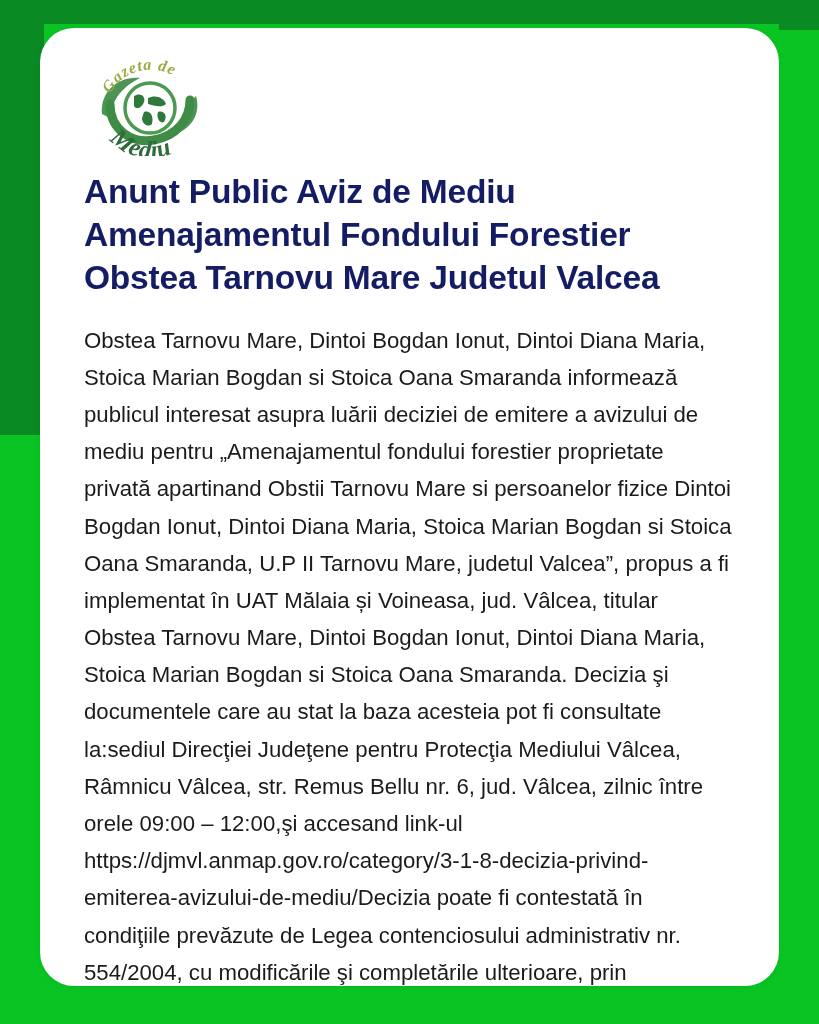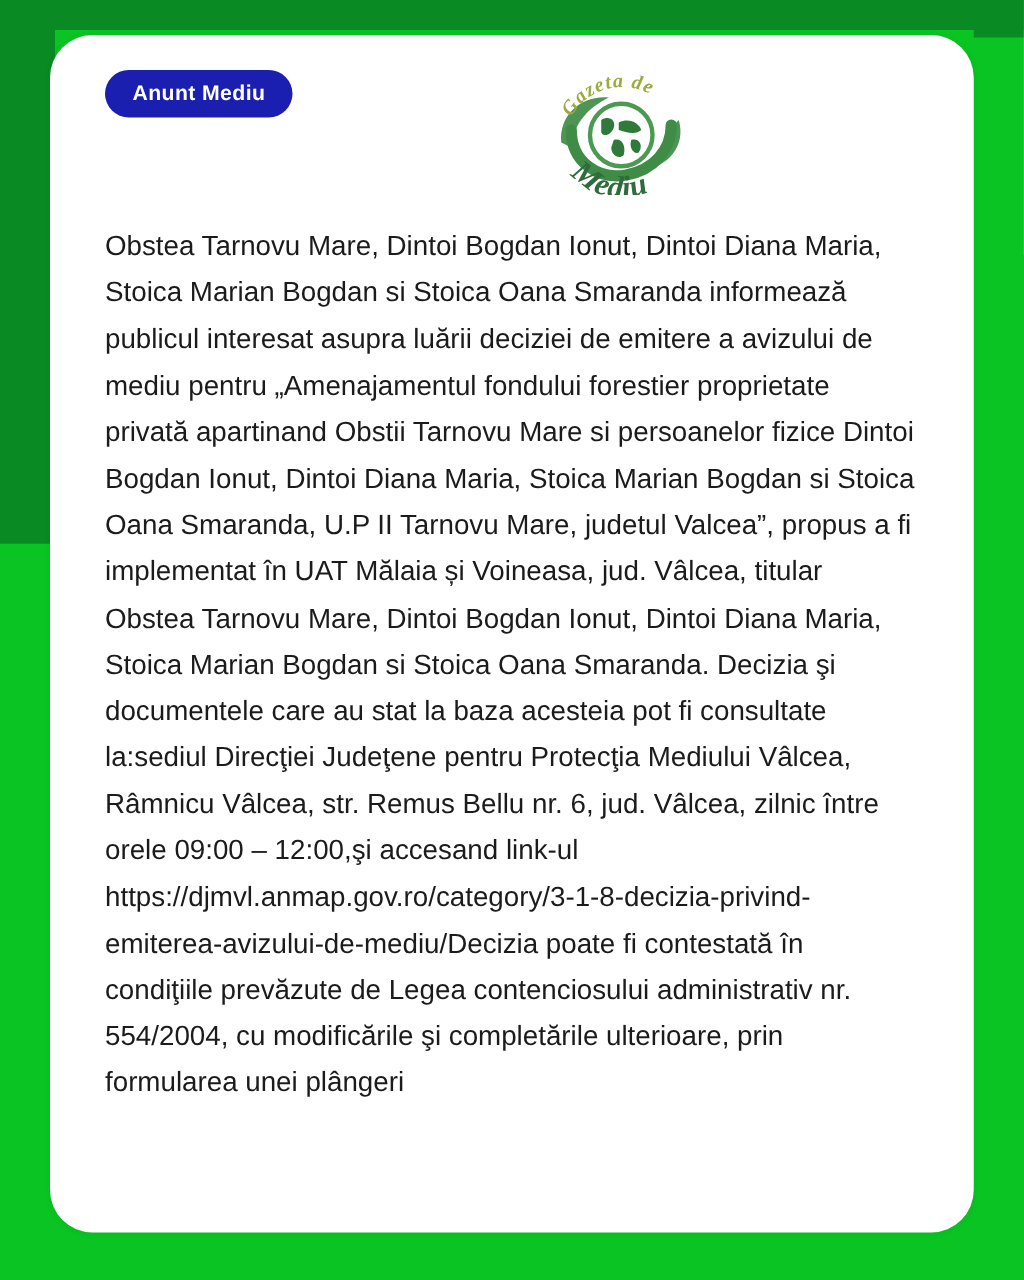--- a/index.html
+++ b/index.html
@@ -126,21 +126,20 @@
 <div id="bg-base"></div>
 <div id="bg-dark-block"></div>
 <div id="bg-dark-left"></div>
 <div id="bg-dark-right"></div>
 
 <div id="card">
   <div id="card-inner">
 
     <div id="header-row">
 
-      <div id="badge">Anunt Mediu</div>
 
       <div id="logo-wrap">
         <svg id="logo-svg" viewBox="0 0 132 104" xmlns="http://www.w3.org/2000/svg" aria-hidden="true">
           <defs>
             <path id="arcTop" d="M 24 48 A 44 40 0 0 1 108 44"></path>
             <path id="arcBot" d="M 18 66 A 48 42 0 0 0 114 62"></path>
           </defs>
 
           <path d="M18 62 C 16 40, 34 24, 56 26 C 40 34, 28 46, 26 66 Z" fill="#3f8c46" opacity="0.92"></path>
 
@@ -160,17 +159,18 @@
             <textPath href="#arcTop" startOffset="6%">Gazeta de</textPath>
           </text>
           <text font-family="'Liberation Serif', serif" font-size="25" font-style="italic" font-weight="bold" fill="#2f6b3c" letter-spacing="0.5">
             <textPath href="#arcBot" startOffset="16%">Mediu</textPath>
           </text>
         </svg>
       </div>
 
     </div>
 
+    <h1 id="title">Anunt Public Aviz de Mediu Amenajamentul Fondului Forestier Obstea Tarnovu Mare Judetul Valcea</h1>
 
     <p id="body-text">Obstea Tarnovu Mare, Dintoi Bogdan Ionut, Dintoi Diana Maria, Stoica Marian Bogdan si Stoica Oana Smaranda informează publicul interesat asupra luării deciziei de emitere a avizului de mediu pentru „Amenajamentul fondului forestier proprietate privată apartinand Obstii Tarnovu Mare si persoanelor fizice Dintoi Bogdan Ionut, Dintoi Diana Maria, Stoica Marian Bogdan si Stoica Oana Smaranda, U.P II Tarnovu Mare, judetul Valcea”, propus a fi implementat în UAT Mălaia și Voineasa, jud. Vâlcea, titular Obstea Tarnovu Mare, Dintoi Bogdan Ionut, Dintoi Diana Maria, Stoica Marian Bogdan si Stoica Oana Smaranda. Decizia şi documentele care au stat la baza acesteia pot fi consultate la:sediul Direcţiei Judeţene pentru Protecţia Mediului Vâlcea, Râmnicu Vâlcea, str. Remus Bellu nr. 6, jud. Vâlcea, zilnic între orele 09:00 – 12:00,şi accesand link-ul https://djmvl.anmap.gov.ro/category/3-1-8-decizia-privind-emiterea-avizului-de-mediu/Decizia poate fi contestată în condiţiile prevăzute de Legea contenciosului administrativ nr. 554/2004, cu modificările şi completările ulterioare, prin formularea unei plângeri</p>
 
   </div>
 </div>
 
 </body></html>

